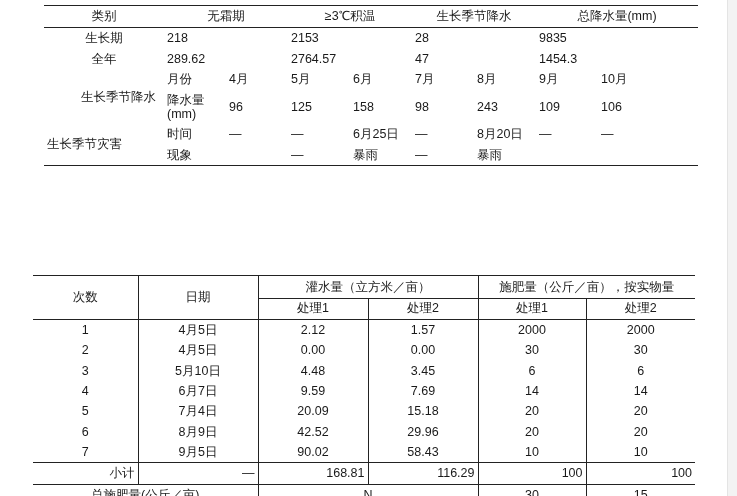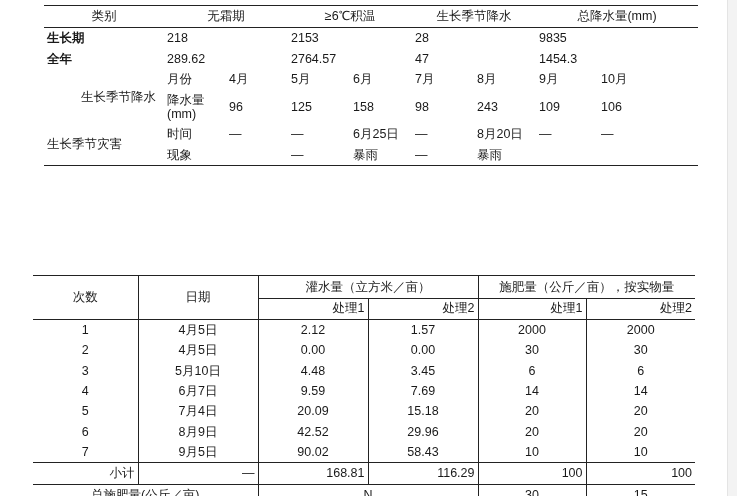--- a/index.html
+++ b/index.html
@@ -64,21 +64,21 @@
   #table2 .hdr td {
     border-bottom: 1px solid #222;
     text-align: center;
     padding-top: 3px;
     padding-bottom: 4px;
   }
   #table2 td {
     text-align: left;
   }
   #table2 td.lbl {
-    font-weight: bold;
+    text-align: center;
   }
   #table2 tr.row td {
     padding-top: 3px;
     padding-bottom: 3px;
   }
 
   
   #note {
     position: absolute;
     left: 22px;
@@ -114,21 +114,20 @@
   }
   #table3 .grp td {
     border-bottom: 1px solid #222;
     padding-top: 4px;
     padding-bottom: 4px;
   }
   #table3 .sub td {
     border-bottom: 1.2px solid #222;
     padding-top: 2px;
     padding-bottom: 3px;
-    text-align: right;
   }
   #table3 .vsep {
     border-left: 1px solid #222;
   }
   #table3 .subtotal td {
     border-top: 1px solid #222;
     text-align: right;
   }
   #table3 .lastrow td {
     border-top: 1px solid #222;
@@ -151,21 +150,21 @@
           <col style="width:62px">
           <col style="width:62px">
           <col style="width:62px">
           <col style="width:62px">
           <col style="width:100px">
         </colgroup>
         <tbody>
             <tr class="hdr">
           <td>类别</td>
           <td colspan="2">无霜期</td>
-          <td colspan="2">≥6℃积温</td>
+          <td colspan="2">≥3℃积温</td>
           <td colspan="2">生长季节降水</td>
           <td colspan="2">总降水量(mm)</td>
         </tr>
         <tr class="row">
           <td class="lbl">生长期</td>
           <td colspan="2">218</td>
           <td colspan="2">2153</td>
           <td colspan="2">28</td>
           <td colspan="2">9835</td>
         </tr>

